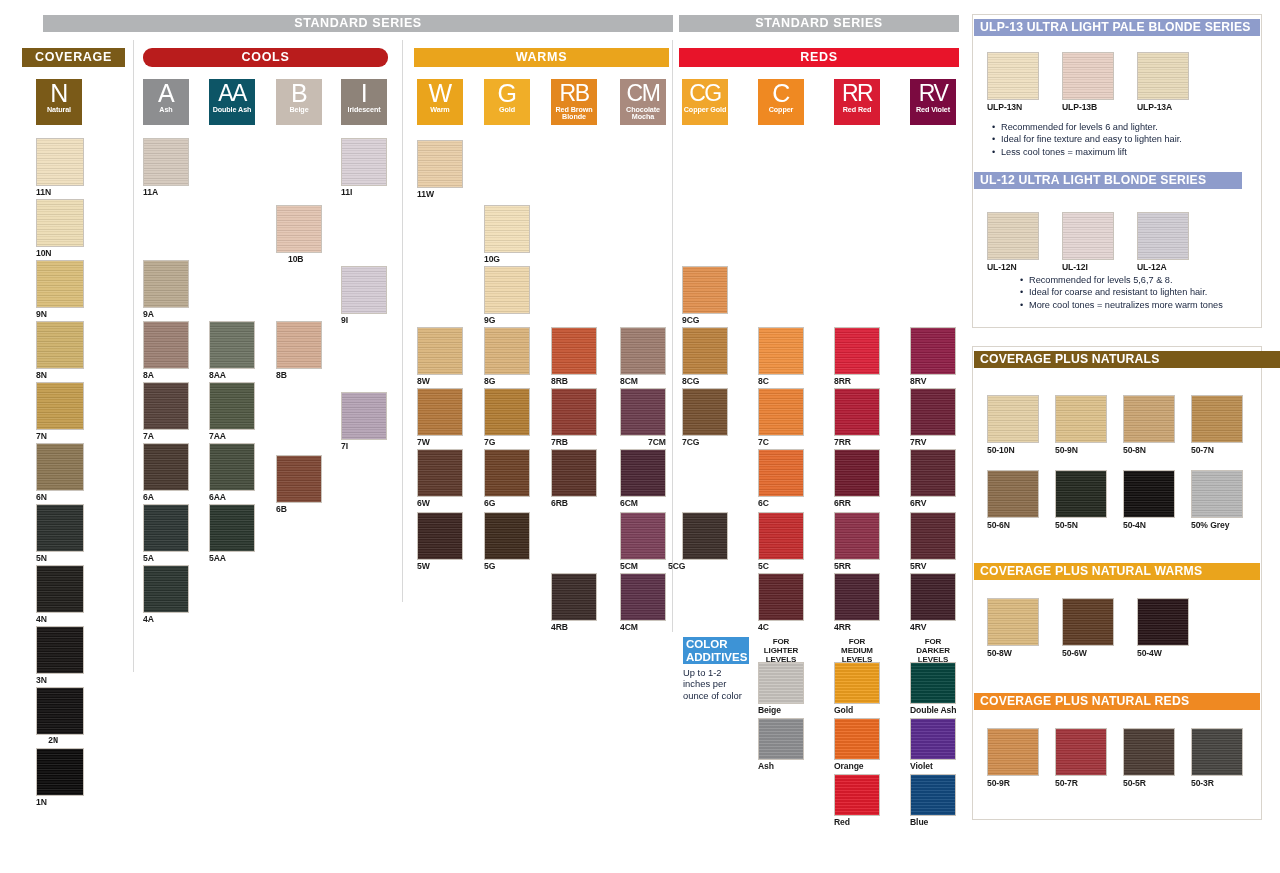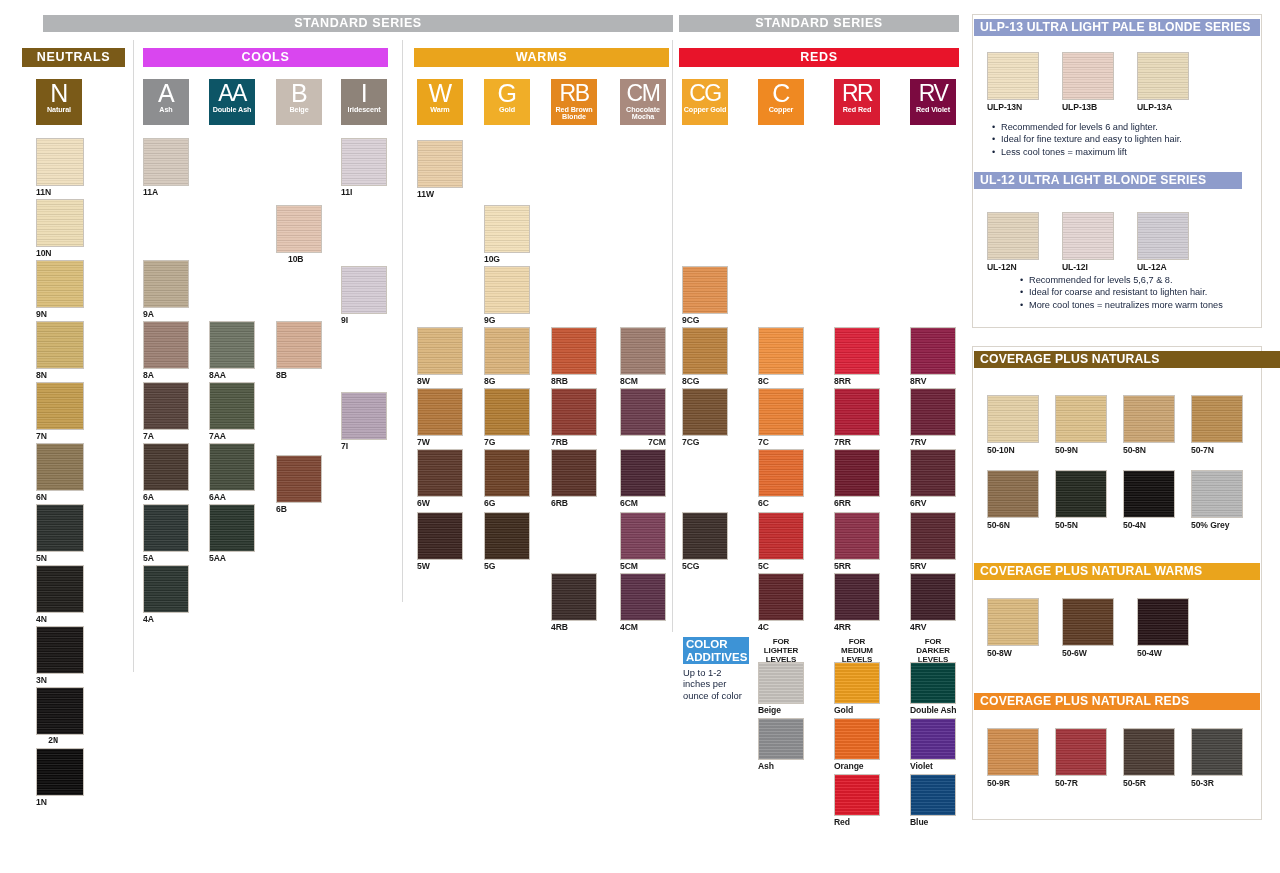--- a/index.html
+++ b/index.html
@@ -21,21 +21,21 @@
     background:#b2b4b6;color:#ffffff;
     font-size:12.5px;font-weight:bold;letter-spacing:.6px;
     text-align:center;
   }
   .cat-banner{
     height:19px;line-height:19px;color:#ffffff;
     font-size:12.5px;font-weight:bold;letter-spacing:.7px;
     text-align:center;
   }
   .cat-neutrals{background:#7a5a18;}
-  .cat-cools{background:#d946ef;}
+  .cat-cools{background:#b91c1c;border-radius:9px;}
   .cat-warms{background:#eaa41c;}
   .cat-reds{background:#e8142a;}
 
   
   .key{
     position:absolute;width:46px;height:46px;
     color:#ffffff;text-align:center;
     display:flex;flex-direction:column;justify-content:flex-start;align-items:center;
     box-sizing:border-box;padding-top:1px;
   }
@@ -114,21 +114,21 @@
      text-align:center;line-height:9px;letter-spacing:-.1px;}
 </style>
 </head>
 <body>
 
 <div class="page">
 
   <div class="series-banner abs" style="left:43px;top:15px;width:630px;">STANDARD SERIES</div>
   <div class="series-banner abs" style="left:679px;top:15px;width:280px;">STANDARD SERIES</div>
 
-  <div class="cat-banner cat-neutrals abs" style="left:22px;top:48px;width:103px;">NEUTRALS</div>
+  <div class="cat-banner cat-neutrals abs" style="left:22px;top:48px;width:103px;">COVERAGE</div>
   <div class="cat-banner cat-cools abs" style="left:143px;top:48px;width:245px;">COOLS</div>
   <div class="cat-banner cat-warms abs" style="left:414px;top:48px;width:255px;">WARMS</div>
   <div class="cat-banner cat-reds abs" style="left:679px;top:48px;width:280px;">REDS</div>
 
   <div class="vdiv" style="left:133px;top:40px;height:632px;"></div>
   <div class="vdiv" style="left:402px;top:40px;height:562px;"></div>
   <div class="vdiv" style="left:672px;top:40px;height:592px;"></div>
 
   <div id="tone-keys">
       <div class="key" style="left:36px;top:79px;background:#7a5a18;">
@@ -282,21 +282,21 @@
       <div class="sw-lbl" style="left:620px;top:561px;">5CM</div>
       <div class="sw" style="left:620px;top:573px;width:46px;height:48px;background-color:#5a3047;"></div>
       <div class="sw-lbl" style="left:620px;top:622px;">4CM</div>
       <div class="sw" style="left:682px;top:266px;width:46px;height:48px;background-color:#e08f4e;"></div>
       <div class="sw-lbl" style="left:682px;top:315px;">9CG</div>
       <div class="sw" style="left:682px;top:327px;width:46px;height:48px;background-color:#b9803d;"></div>
       <div class="sw-lbl" style="left:682px;top:376px;">8CG</div>
       <div class="sw" style="left:682px;top:388px;width:46px;height:48px;background-color:#755030;"></div>
       <div class="sw-lbl" style="left:682px;top:437px;">7CG</div>
       <div class="sw" style="left:682px;top:512px;width:46px;height:48px;background-color:#3b2e29;"></div>
-      <div class="sw-lbl" style="left:682px;top:561px;text-align:right;">5CG</div>
+      <div class="sw-lbl" style="left:668px;top:561px;text-align:right;">5CG</div>
       <div class="sw" style="left:758px;top:327px;width:46px;height:48px;background-color:#ee8f3f;"></div>
       <div class="sw-lbl" style="left:758px;top:376px;">8C</div>
       <div class="sw" style="left:758px;top:388px;width:46px;height:48px;background-color:#e88034;"></div>
       <div class="sw-lbl" style="left:758px;top:437px;">7C</div>
       <div class="sw" style="left:758px;top:449px;width:46px;height:48px;background-color:#e2692d;"></div>
       <div class="sw-lbl" style="left:758px;top:498px;">6C</div>
       <div class="sw" style="left:758px;top:512px;width:46px;height:48px;background-color:#c22b2c;"></div>
       <div class="sw-lbl" style="left:758px;top:561px;">5C</div>
       <div class="sw" style="left:758px;top:573px;width:46px;height:48px;background-color:#5e2429;"></div>
       <div class="sw-lbl" style="left:758px;top:622px;">4C</div>

